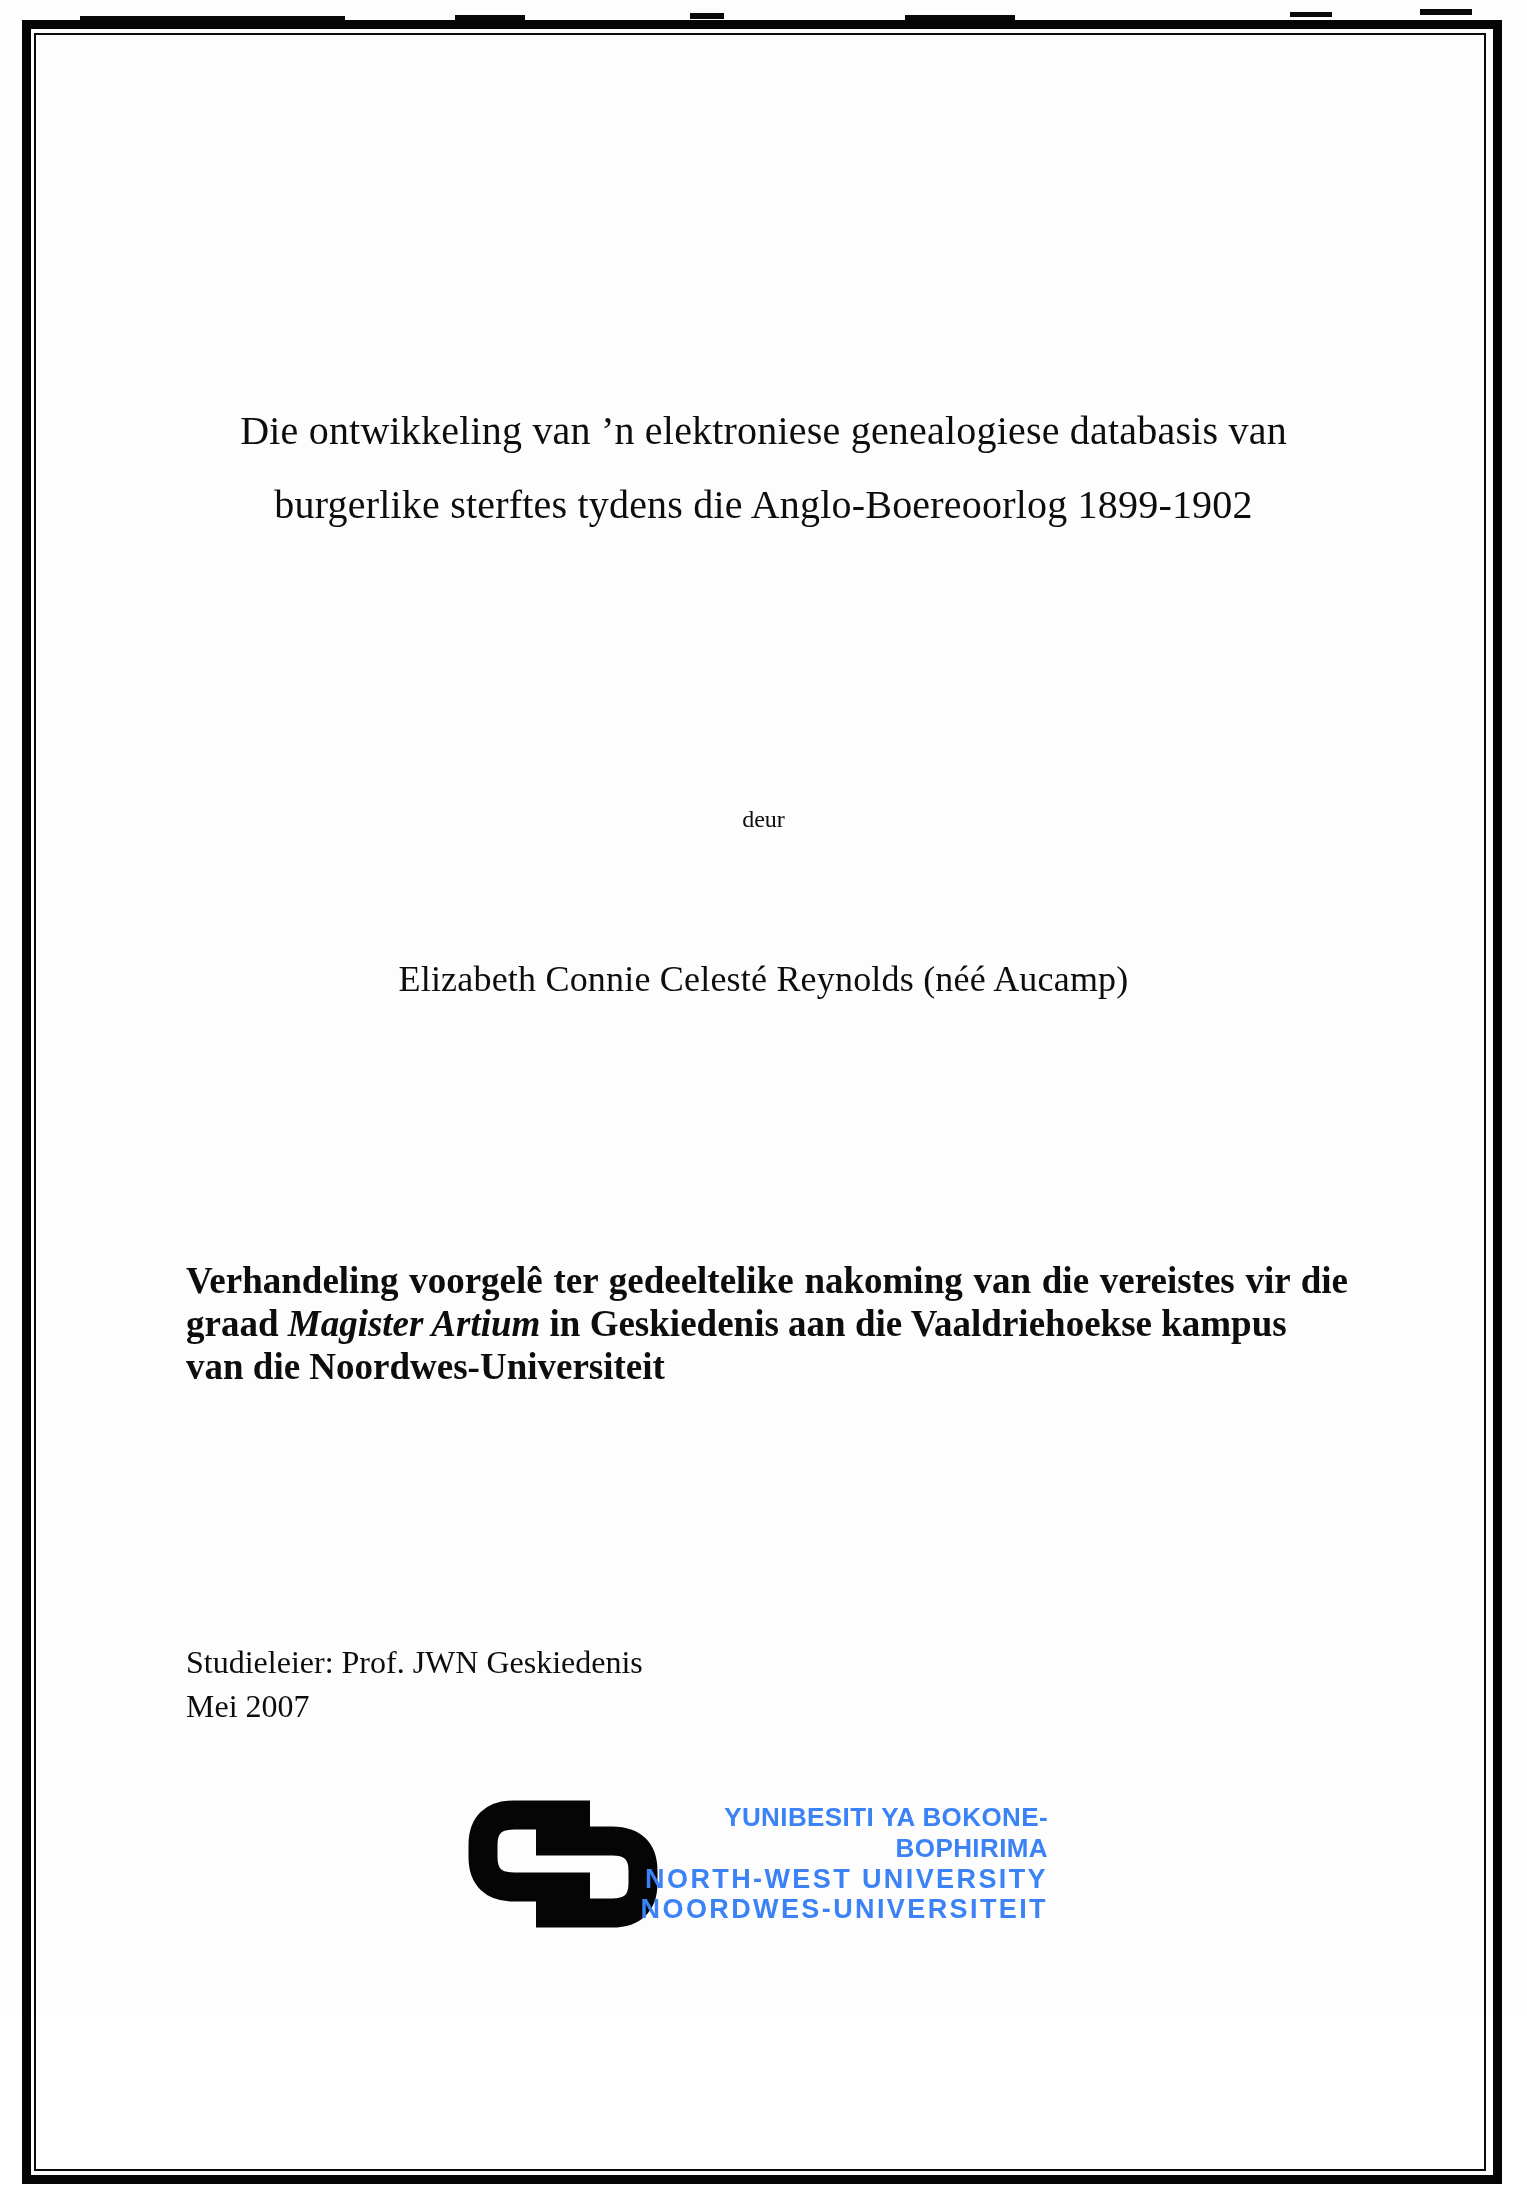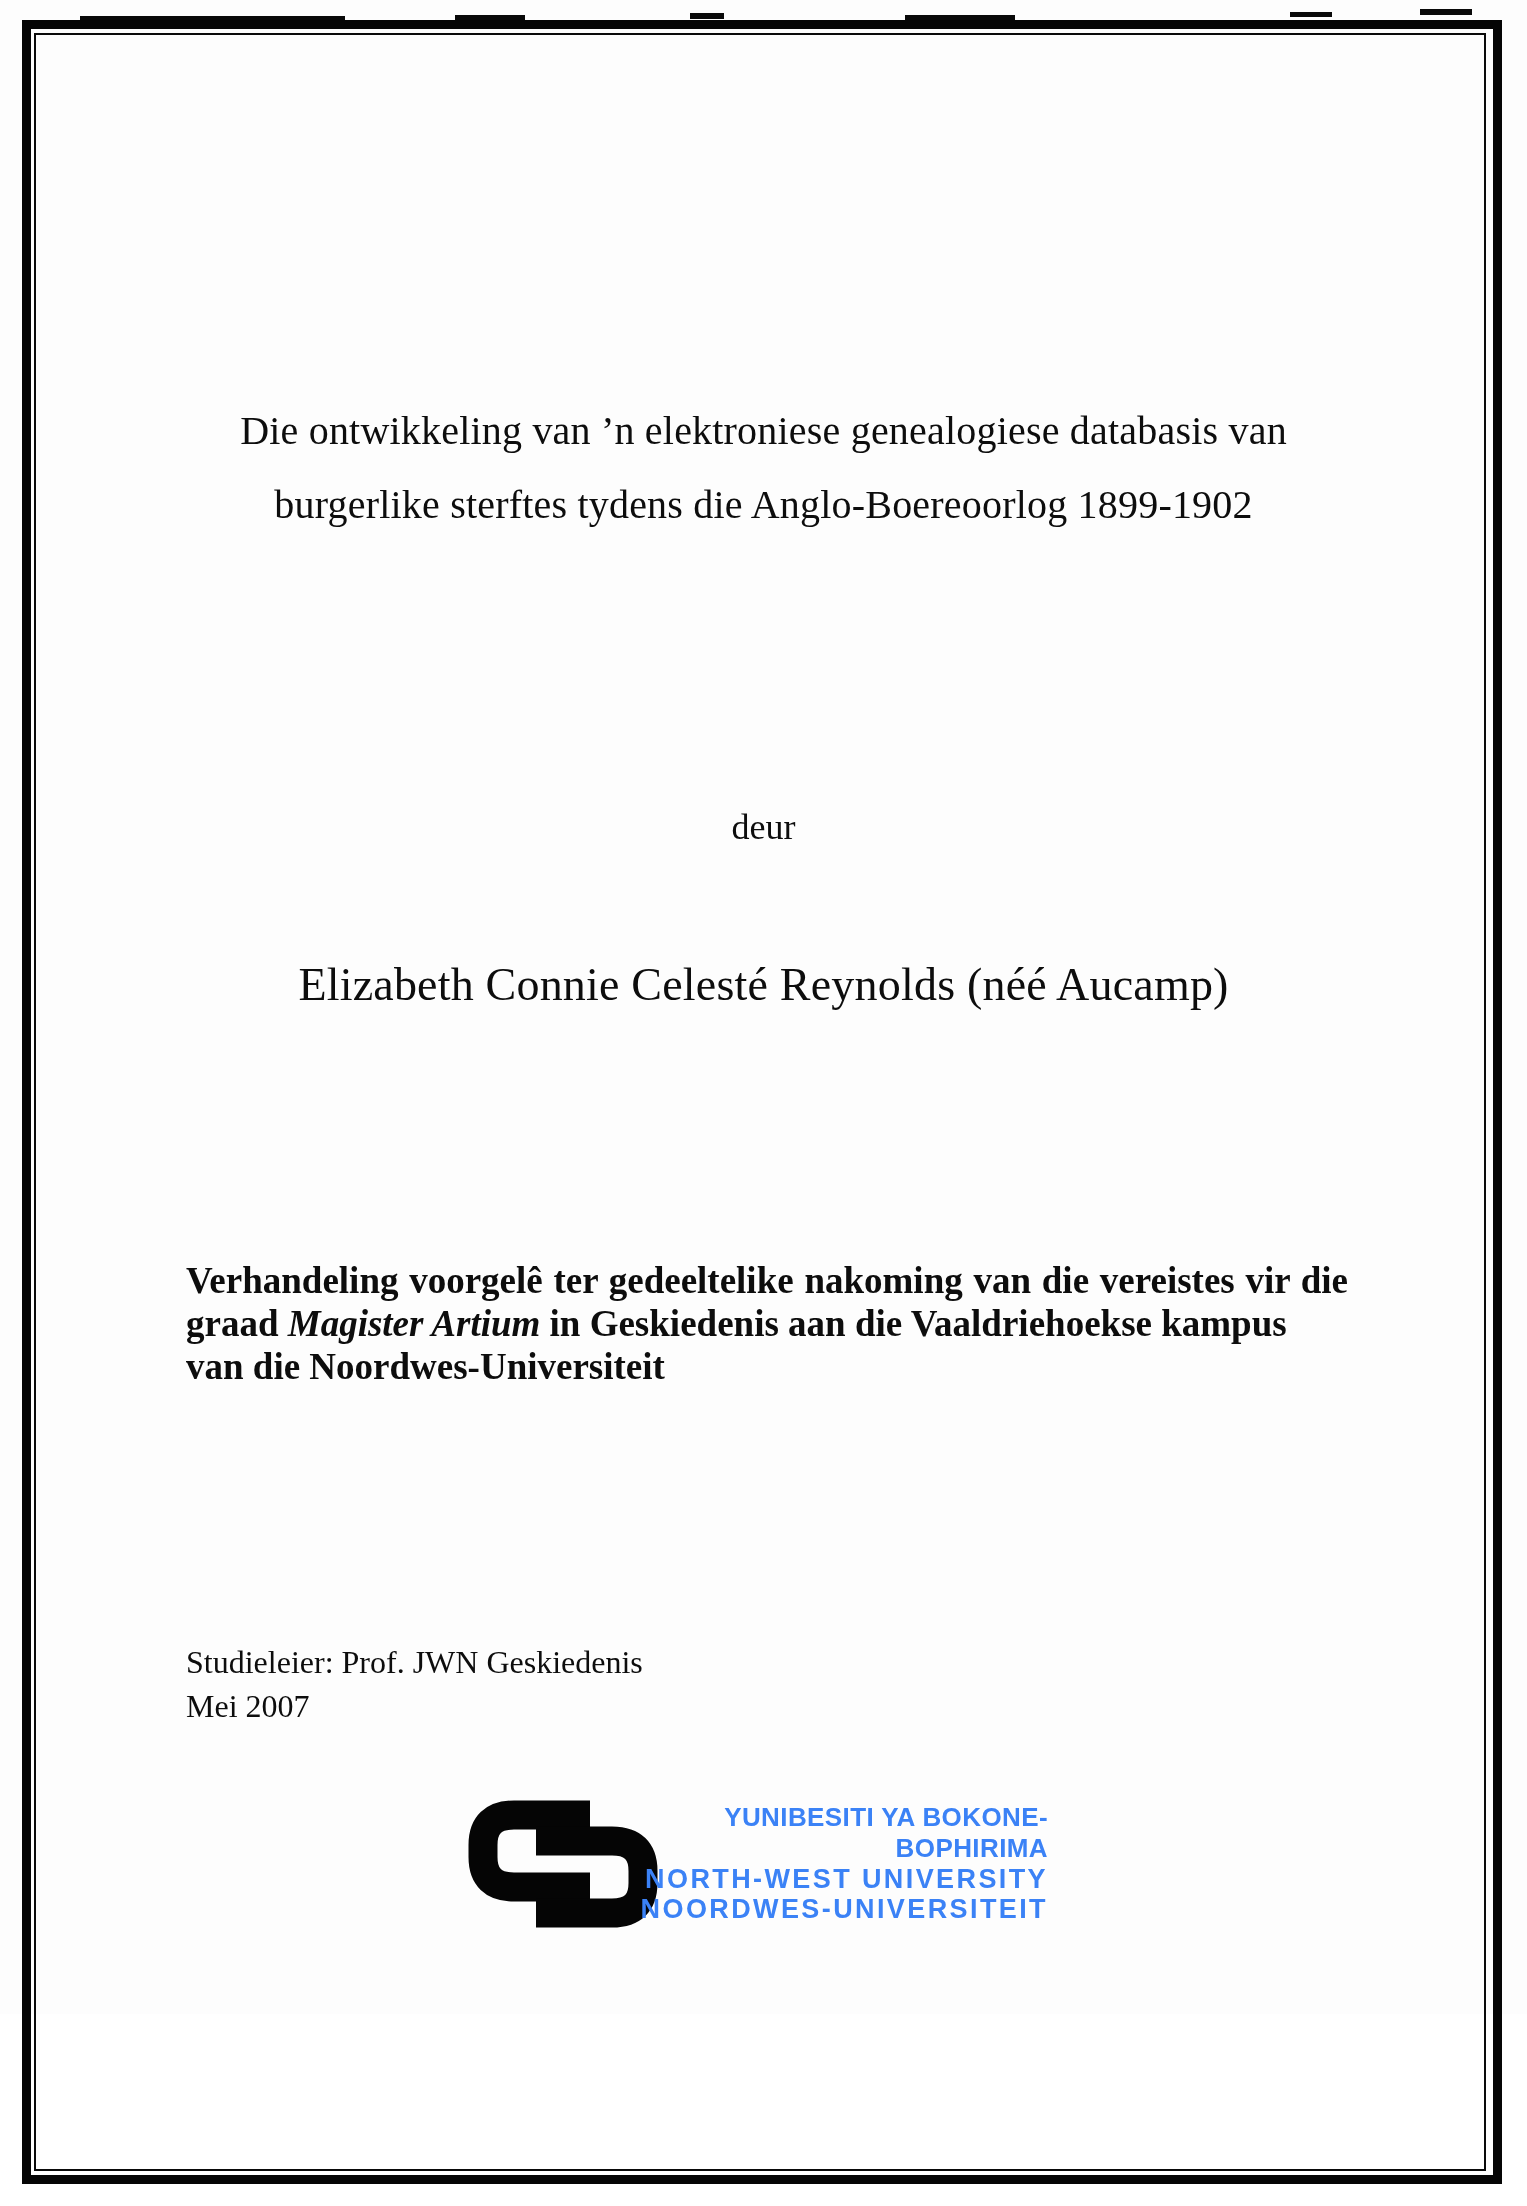--- a/index.html
+++ b/index.html
@@ -49,28 +49,28 @@
     text-align: center;
     font-size: 40px;
     line-height: 74px;
     letter-spacing: 0.2px;
   }
   .byline {
     position: absolute;
     left: 0; right: 0;
     top: 806px;
     text-align: center;
-    font-size: 36px;
+    font-size: 24px;
   }
   .author {
     position: absolute;
     left: 0; right: 0;
     top: 958px;
     text-align: center;
-    font-size: 46px;
+    font-size: 36px;
     letter-spacing: 0.2px;
   }
   .statement {
     position: absolute;
     left: 186px;
     top: 1259px;
     width: 1162px;
     font-size: 37px;
     line-height: 43px;
     font-weight: bold;

